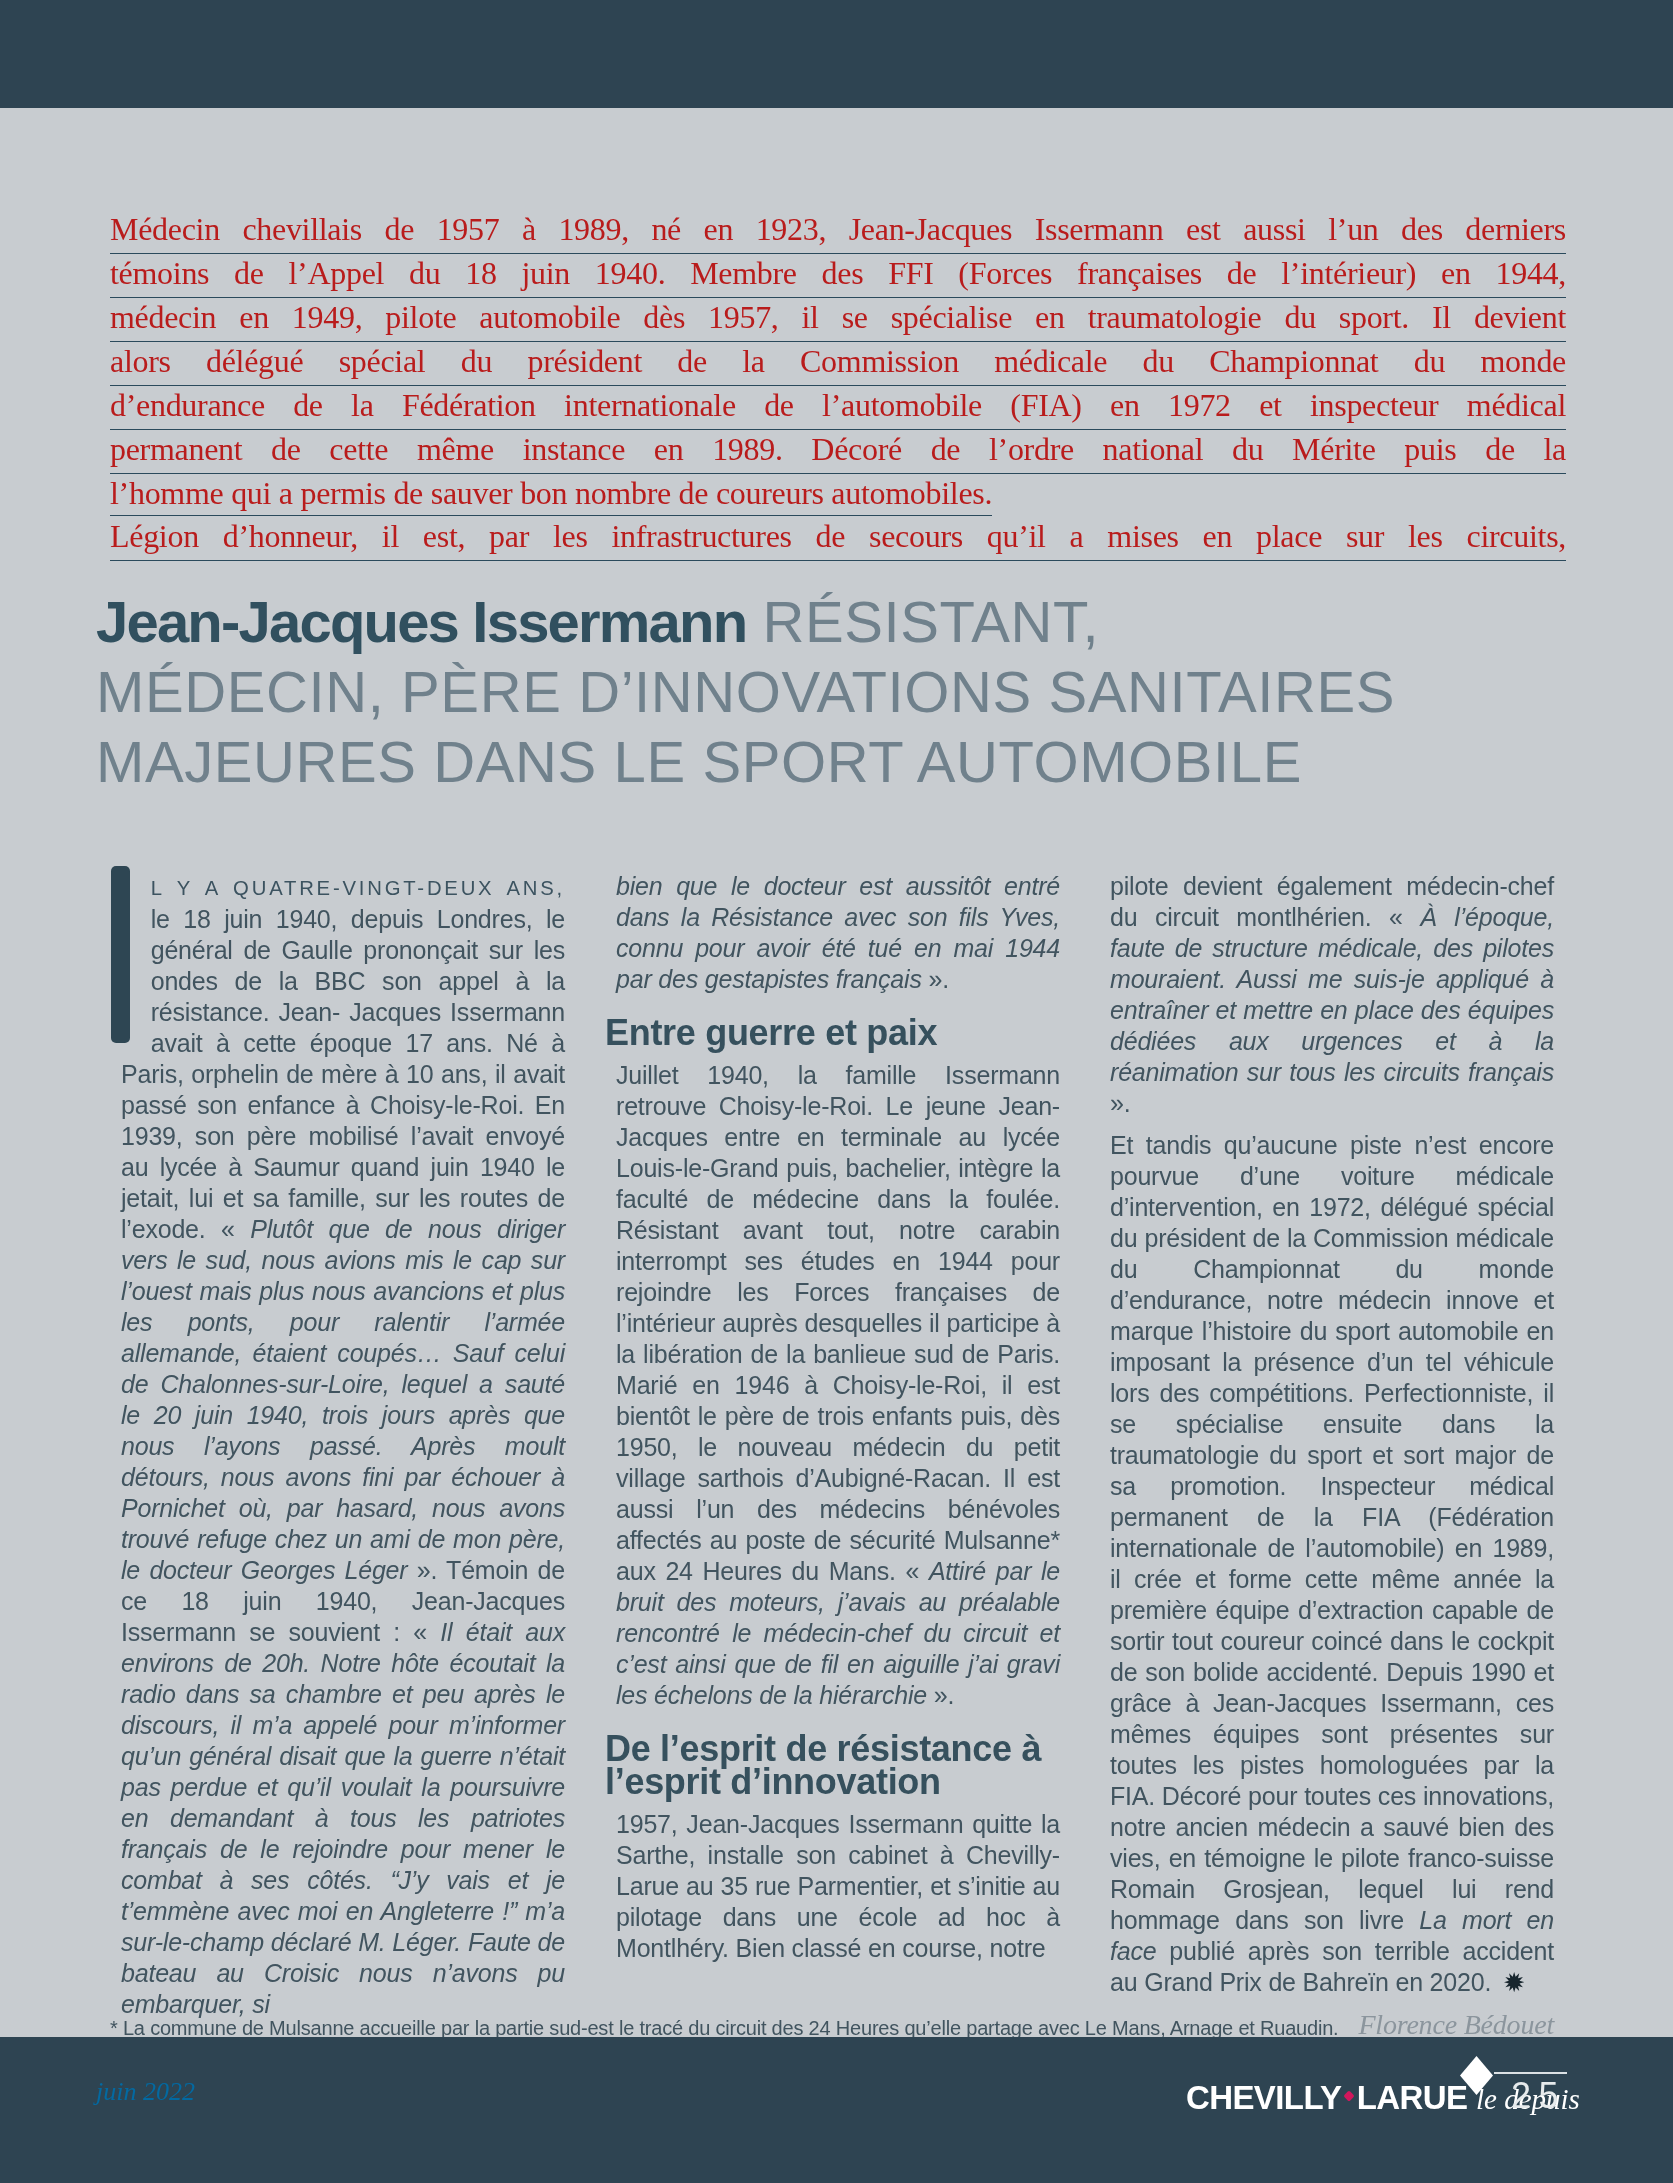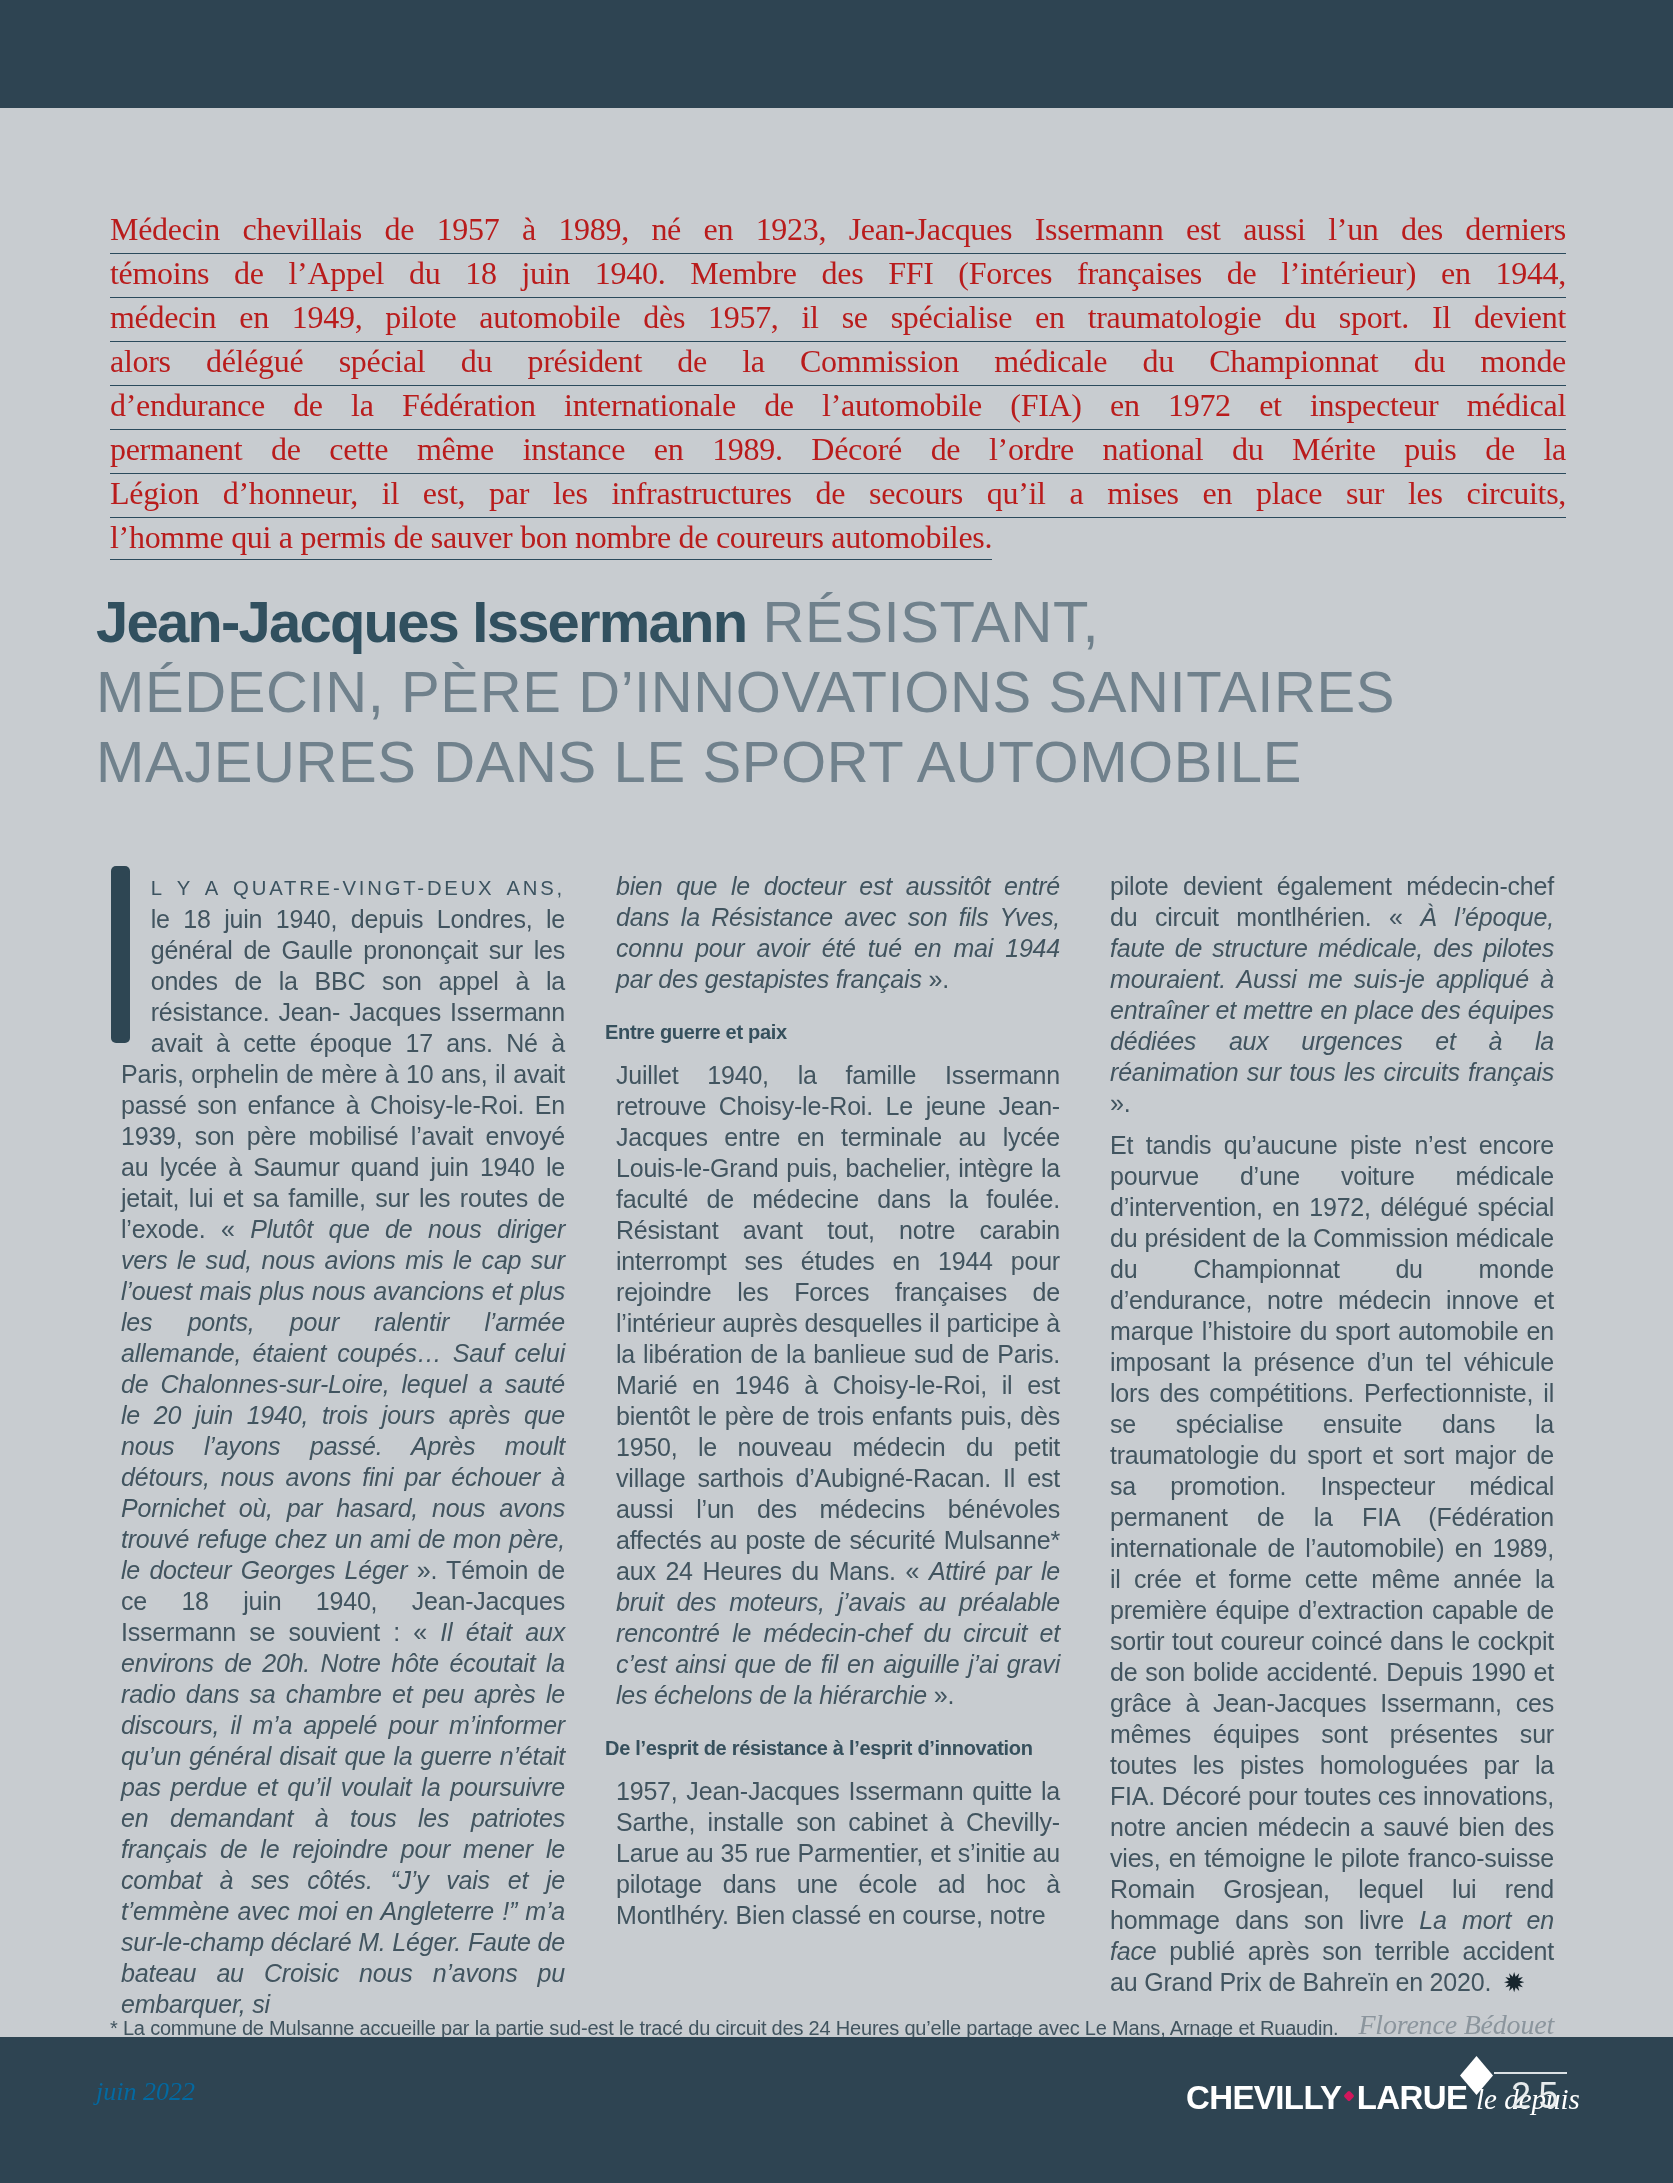--- a/index.html
+++ b/index.html
@@ -23,21 +23,21 @@
 
   
   .col{position:absolute;top:860px;width:466px;font-size:25px;line-height:31px;
        color:#41545f;text-align:justify;letter-spacing:-0.2px;}
   .col1{left:110px;} .col2{left:605px;} .col3{left:1099px;}
   .col p{margin:11px;}
   .run-i{font-style:italic;}
   .run-sc{font-size:20.3px;letter-spacing:2.8px;color:#3c5360;}
   .dropcap{float:left;width:18.5px;height:177px;background:#2e4653;border-radius:5px;
            margin:6.2px 21px 3.7px 1.2px;}
-  .subhead{margin:21px 0 7.4px;font-size:20px;line-height:33px;font-weight:bold;
+  .subhead{margin:21px 0 7.4px;font-size:36px;line-height:33px;font-weight:bold;
            color:#36505d;text-align:left;letter-spacing:-0.3px;}
   .byline{margin-top:13.6px;text-align:right;font-family:"Liberation Serif",serif;
           font-style:italic;font-size:28px;color:#8b959d;}
   .endmark svg{width:20.3px;height:20.3px;vertical-align:-1.2px;fill:#18262e;margin-left:6.2px;}
 
   .footnote{position:absolute;left:110px;top:1997px;width:1319px;font-size:20px;
             color:#41545f;letter-spacing:-0.2px;}
 
   
   .footer-band{position:absolute;left:0;top:2037px;width:1674px;height:147px;background:#2e4452;}
@@ -61,22 +61,22 @@
 <div class="page">
   <div class="top-band"></div>
 
   <section class="intro">
     <div class="intro-line">Médecin chevillais de 1957 à 1989, né en 1923, Jean-Jacques Issermann est aussi l’un des derniers</div>
     <div class="intro-line">témoins de l’Appel du 18 juin 1940. Membre des FFI (Forces françaises de l’intérieur) en 1944,</div>
     <div class="intro-line">médecin en 1949, pilote automobile dès 1957, il se spécialise en traumatologie du sport. Il devient</div>
     <div class="intro-line">alors délégué spécial du président de la Commission médicale du Championnat du monde</div>
     <div class="intro-line">d’endurance de la Fédération internationale de l’automobile (FIA) en 1972 et inspecteur médical</div>
     <div class="intro-line">permanent de cette même instance en 1989. Décoré de l’ordre national du Mérite puis de la</div>
+    <div class="intro-line last"><span class="u">l’homme qui a permis de sauver bon nombre de coureurs automobiles.</span></div>
     <div class="intro-line">Légion d’honneur, il est, par les infrastructures de secours qu’il a mises en place sur les circuits,</div>
-    <div class="intro-line last"><span class="u">l’homme qui a permis de sauver bon nombre de coureurs automobiles.</span></div>
   </section>
 
   <h1 class="headline">
     <span class="hl-bold">Jean-Jacques Issermann</span>
     <span class="hl-light">RÉSISTANT,</span><br>
     <span class="hl-light">MÉDECIN, PÈRE D’INNOVATIONS SANITAIRES</span><br>
     <span class="hl-light">MAJEURES DANS LE SPORT AUTOMOBILE</span>
   </h1>
 
   <section class="col col1">

